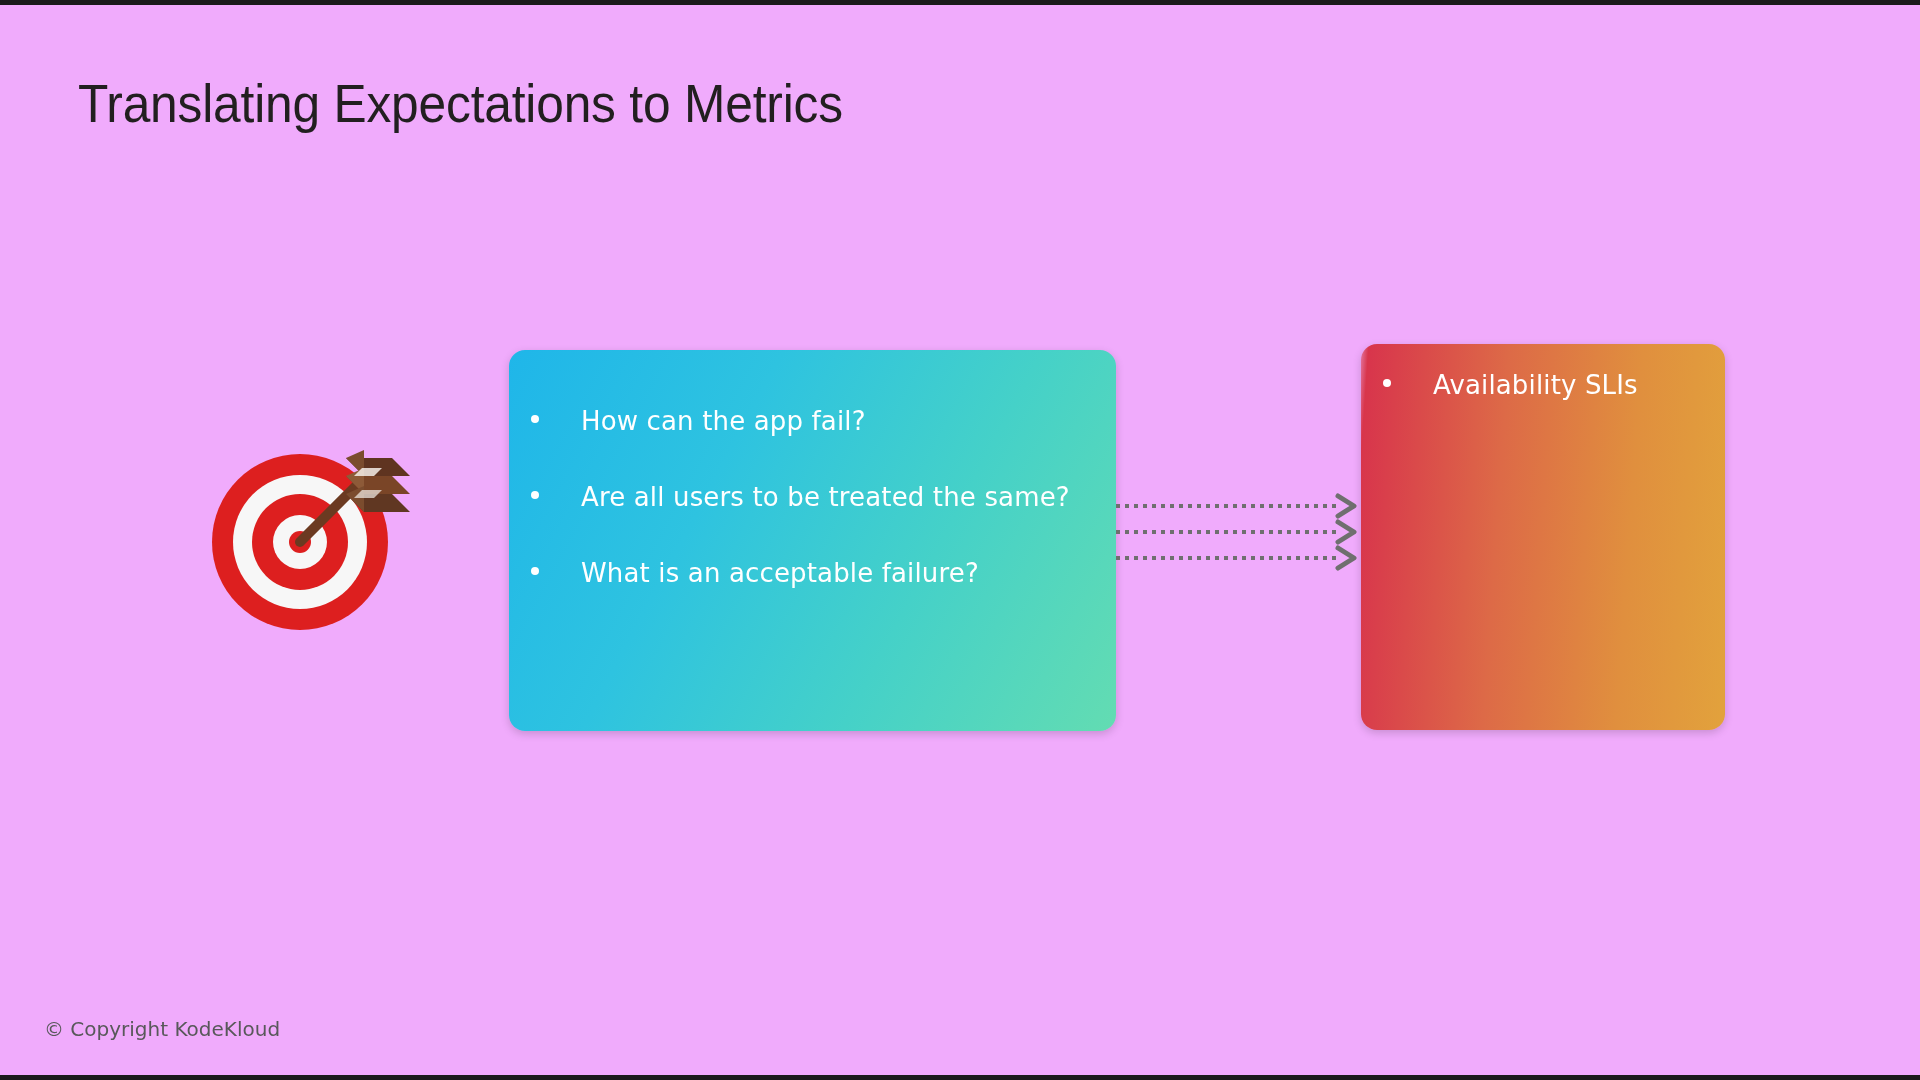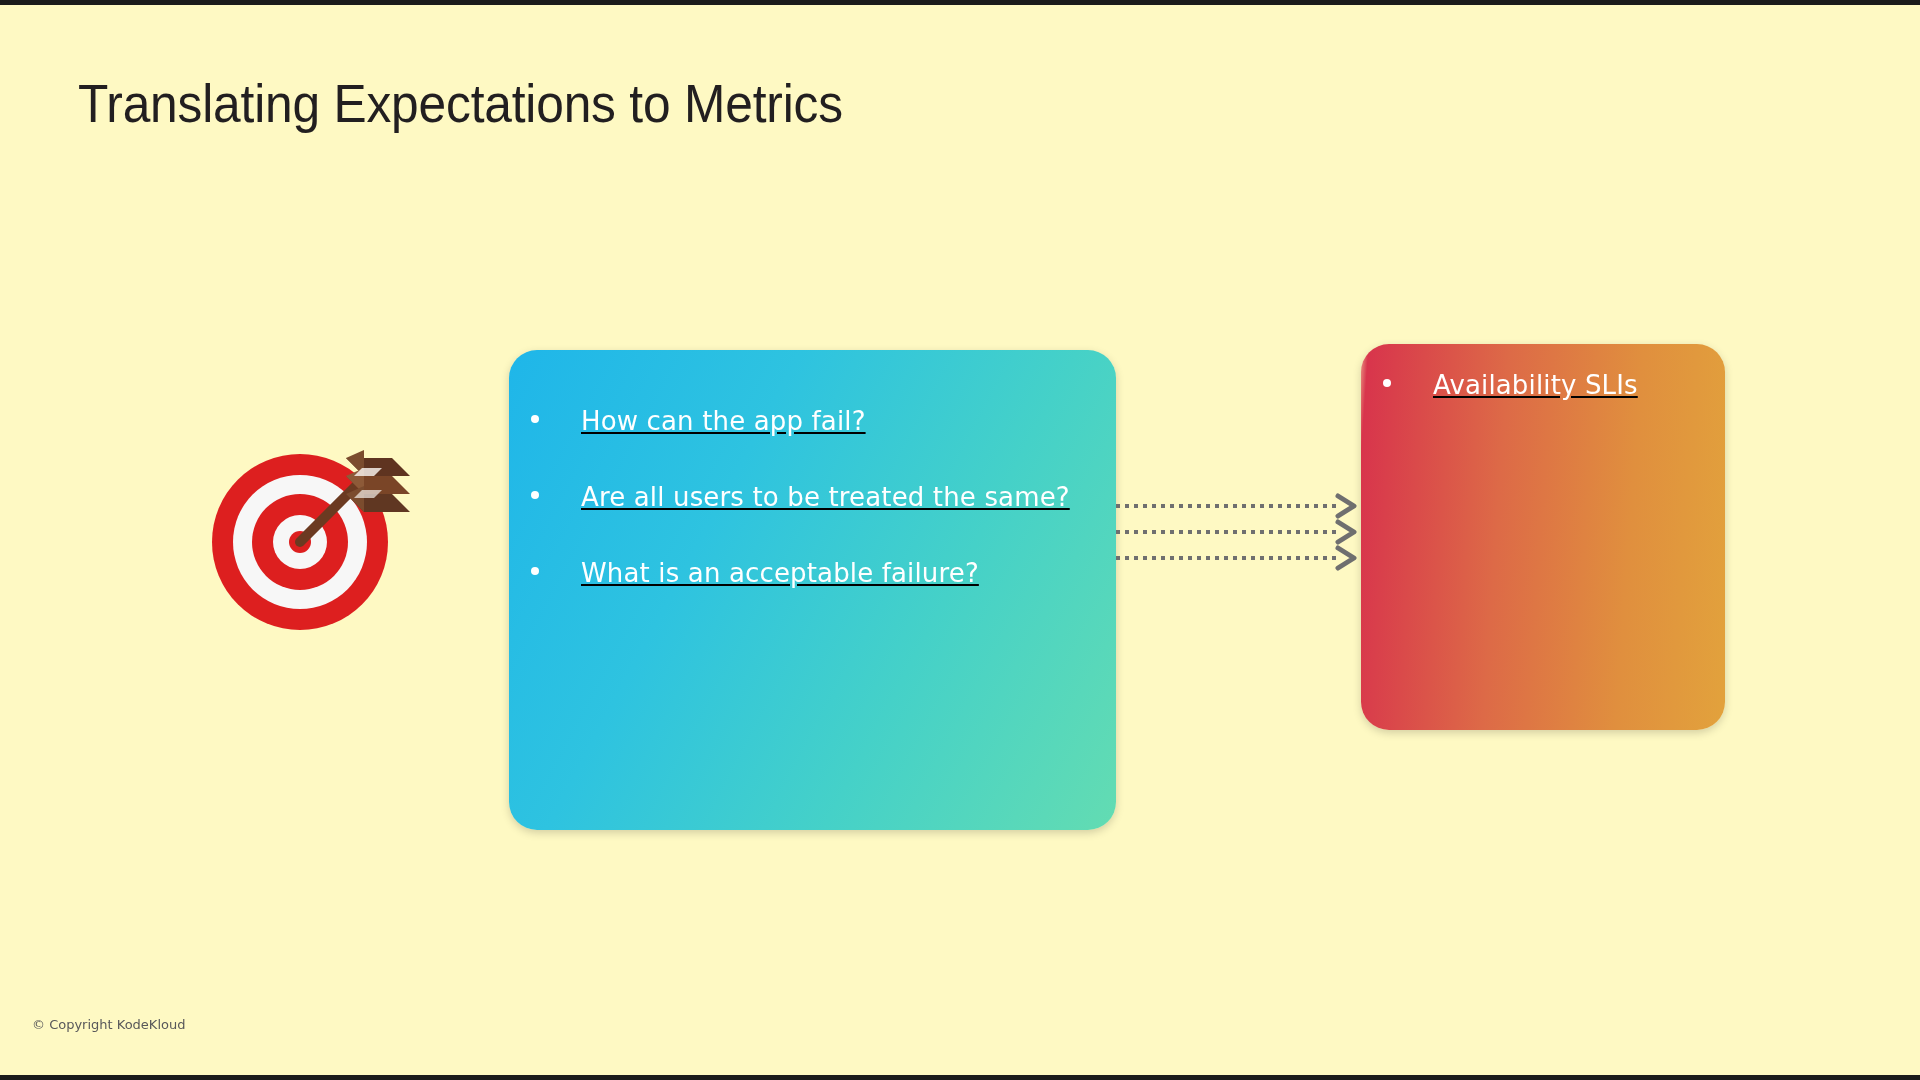--- a/index.html
+++ b/index.html
@@ -7,21 +7,21 @@
     padding: 0;
     background: #ffffff;
   }
   body {
     font-family: "DejaVu Sans", sans-serif;
   }
   #slide {
     position: relative;
     width: 1920px;
     height: 1080px;
-    background: #fef9c3;
+    background: #f0abfc;
     overflow: hidden;
   }
   
   .edge-top, .edge-bottom {
     position: absolute;
     left: 0;
     width: 1920px;
     height: 5px;
     background: #1b1b1b;
     z-index: 60;
@@ -59,29 +59,28 @@
     position: absolute;
     left: 196px;
     top: 404px;
     width: 240px;
     height: 240px;
   }
 
   
   .card {
     position: absolute;
-    border-radius: 28px;
+    border-radius: 16px;
     box-shadow: 0 3px 9px rgba(0,0,0,0.17);
-    text-decoration: underline;
   }
   .card-questions {
     left: 509px;
     top: 350px;
     width: 607px;
-    height: 480px;
+    height: 381px;
     background: linear-gradient(118deg, #1fb6e9 0%, #2ec3e0 34%, #45d1c8 66%, #63dcb2 100%);
   }
   .card-slis {
     left: 1361px;
     top: 344px;
     width: 364px;
     height: 386px;
     background: linear-gradient(94deg, #d8354c 0%, #d9485189 0%, #d8354c 2%, #dd6a47 38%, #e08f3e 72%, #e2a23c 100%);
   }
 
@@ -125,24 +124,24 @@
     position: absolute;
     left: 1116px;
     top: 492px;
     width: 250px;
     height: 80px;
   }
 
   
   .footer-copyright {
     position: absolute;
-    left: 32px;
+    left: 44px;
     top: 1017px;
     font-family: "DejaVu Sans", sans-serif;
-    font-size: 13px;
+    font-size: 20px;
     color: #58585a;
     white-space: nowrap;
   }
 </style>
 </head>
 <body>
 
 <div id="slide">
 
   <div class="edge-top"></div>

